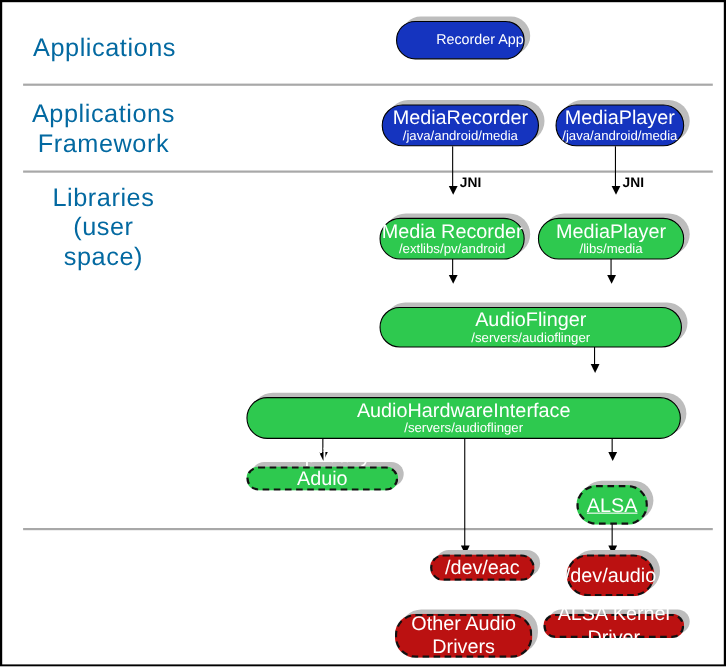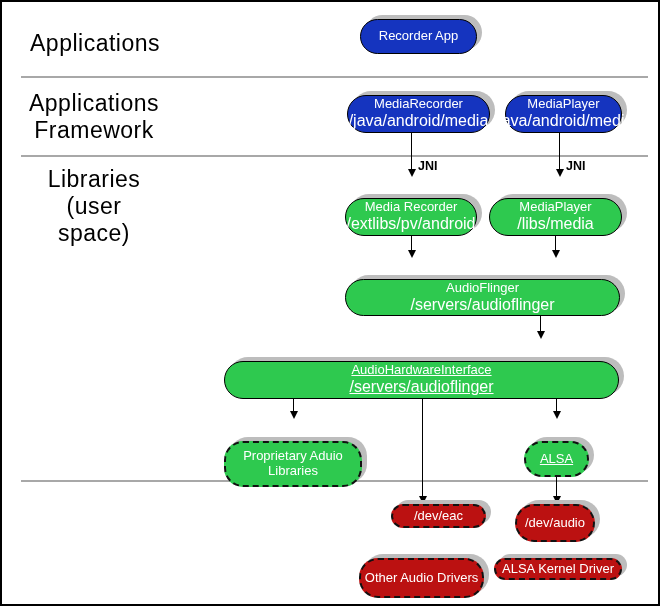--- a/index.html
+++ b/index.html
@@ -11,21 +11,21 @@
     border:2px solid #000;
     font-family:"Liberation Sans", sans-serif;
     overflow:hidden;
   }
   .divider{
     position:absolute;left:19px;width:627px;height:2px;
     background:#a8a8a8;
   }
   .layer-label{
     position:absolute;
-    color:#000000;
+    color:#0369a1;
     font-size:23px;
     line-height:27px;
     white-space:pre-line;
     letter-spacing:0.5px;
   }
   .layer-label.centered{width:132px;text-align:center;}
   .node{
     position:absolute;
     box-sizing:border-box;
     border:1.5px solid #000;
@@ -34,22 +34,22 @@
     display:flex;flex-direction:column;
     align-items:center;justify-content:center;
     text-align:center;
     box-shadow:5px -4px 0 0 #bdbdbd;
     line-height:1.15;
   }
   .node.blue{background:#1534bf;}
   .node.green{background:#2ec94f;margin-top:22px;}
   .node.red{background:#bb1111;}
   .node.dashed{border:2px dashed #111;}
-  .node .title{font-size:13px;white-space:pre-line;}
-  .node .subtitle{font-size:16px;}
+  .node .title{font-size:18px;white-space:pre-line;}
+  .node .subtitle{font-size:12px;}
   .node.applayer .title{font-size:13px;}
   .arrow{position:absolute;width:9px;}
   .arrow .shaft{
     position:absolute;top:0;bottom:6px;left:50%;
     width:1.5px;margin-left:-0.75px;background:#000;
   }
   .arrow .head{
     position:absolute;bottom:0;left:50%;margin-left:-4px;
     width:0;height:0;
     border-left:4px solid transparent;
@@ -109,21 +109,21 @@
       <div class="head"></div>
     </div>
   <div class="arrow" style="left:550px;top:453px;height:49px;">
       <div class="shaft"></div>
       <div class="head"></div>
     </div>
 
   <span class="edge-label" style="left:416px;top:133px;">JNI</span>
   <span class="edge-label" style="left:564px;top:133px;">JNI</span>
 
-  <div class="node blue applayer" style="left:358px;top:17px;width:117px;height:35px;">
+  <div class="node blue applayer" style="left:358px;top:17px;width:117px;height:35px;align-items:flex-end;">
     <div class="title">Recorder App</div>
   </div>
 
   <div class="node blue" style="left:345px;top:93px;width:143px;height:38px;">
     <div class="title">MediaRecorder</div>
     <div class="subtitle">/java/android/media</div>
   </div>
   <div class="node blue" style="left:503px;top:93px;width:117px;height:38px;">
     <div class="title">MediaPlayer</div>
     <div class="subtitle">/java/android/media</div>
@@ -134,25 +134,25 @@
     <div class="subtitle">/extlibs/pv/android</div>
   </div>
   <div class="node green" style="left:487px;top:174px;width:133px;height:38px;">
     <div class="title">MediaPlayer</div>
     <div class="subtitle">/libs/media</div>
   </div>
   <div class="node green" style="left:343px;top:255px;width:275px;height:37px;">
     <div class="title">AudioFlinger</div>
     <div class="subtitle">/servers/audioflinger</div>
   </div>
-  <div class="node green" style="left:222px;top:337px;width:395px;height:38px;text-decoration:underline;">
+  <div class="node green" style="left:222px;top:337px;width:395px;height:38px;">
     <div class="title">AudioHardwareInterface</div>
     <div class="subtitle">/servers/audioflinger</div>
   </div>
-  <div class="node green dashed" style="left:222px;top:417px;width:138px;height:46px;">
+  <div class="node green dashed" style="left:222px;top:400px;width:138px;height:22px;">
     <div class="title">Proprietary Aduio
 Libraries</div>
   </div>
   <div class="node green dashed" style="left:522px;top:417px;width:65px;height:36px;text-decoration:underline;">
     <div class="title">ALSA</div>
   </div>
 
   <div class="node red dashed" style="left:389px;top:502px;width:95px;height:24px;">
     <div class="title">/dev/eac</div>
   </div>

